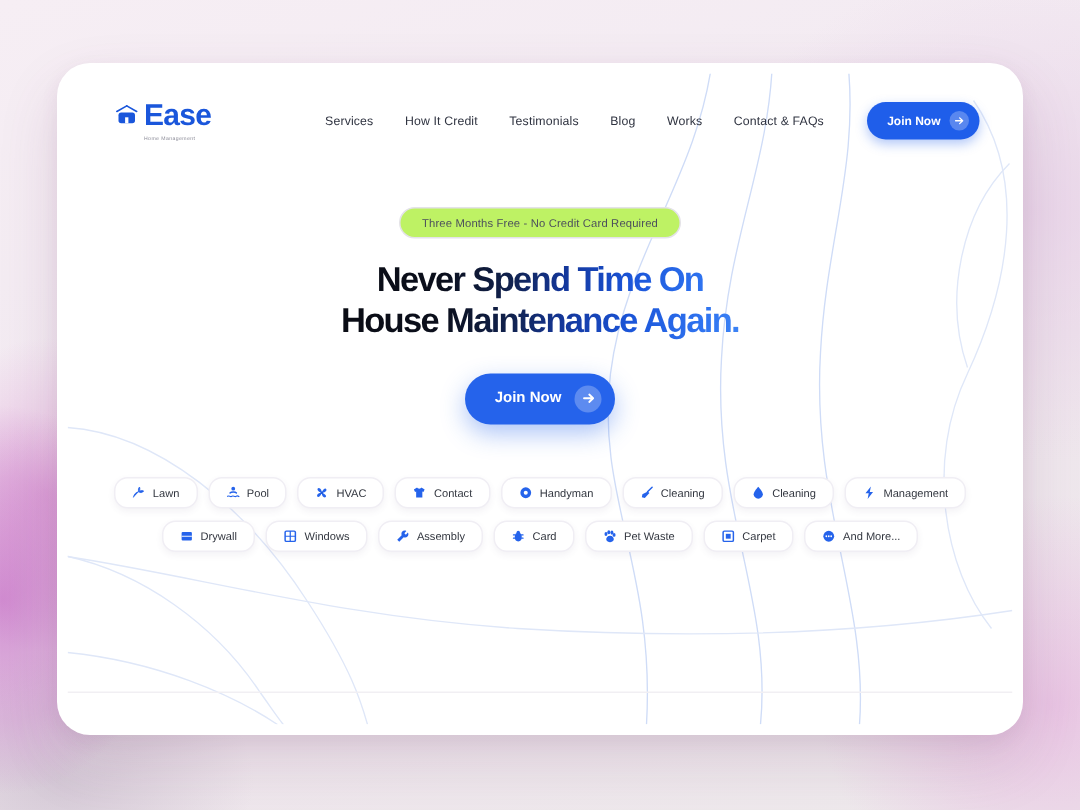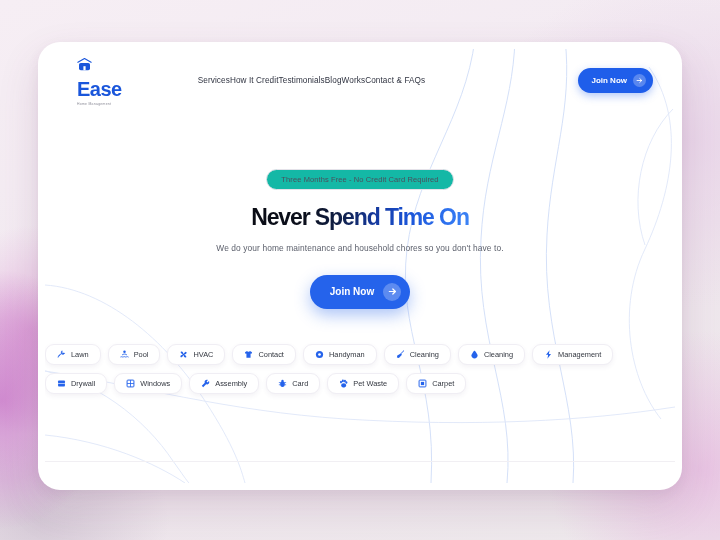--- a/index.html
+++ b/index.html
@@ -54,34 +54,34 @@
   }
 
   
   #site-header {
     position:absolute; left:0; right:0; top:0;
     height:62px;
     display:flex; align-items:center;
     padding: 0 22px 0 32px;
     z-index:5;
   }
-  #logo { display:flex; align-items:flex-start; gap:4px;flex-direction:column; }
+  #logo { display:flex; align-items:flex-start; gap:4px; }
   #logo-mark { margin-top:3px; }
   #logo-text-wrap { display:flex; flex-direction:column; }
   #logo-word {
     font-size:20px; font-weight:700; letter-spacing:-0.5px;
     color:#1a56db; line-height:1;
   }
   #logo-sub {
     font-size:3.4px; letter-spacing:0.3px;
     color:#8a8a96; margin-top:3px; transform:scale(1); white-space:nowrap;
   }
 
   #main-nav {
-    display:flex; align-items:center; 
+    display:flex; align-items:center; gap:21px;
     margin-left:76px;
   }
   #main-nav a {
     font-size:8.2px; color:#2f3340; text-decoration:none;
     white-space:nowrap; letter-spacing:0.1px;
   }
 
   #header-cta {
     margin-left:auto;
     display:inline-flex; align-items:center; gap:6px;
@@ -101,24 +101,24 @@
   .cta-circle svg { display:block; }
 
   
   #hero {
     position:absolute; left:0; right:0; top:62px;
     display:flex; flex-direction:column; align-items:center;
     z-index:4;
   }
 
   #promo-badge {
-    margin-top:58px;
+    margin-top:27px;
     border:1px solid #e4e2e9;
     border-radius:20px;
-    background:#14b8a6;
+    background:#bef264;
     padding:5px 14px;
     font-size:7.5px; color:#4c4f5c; letter-spacing:0.1px;
     white-space:nowrap;
   }
 
   #headline {
     margin-top:14px;
     text-align:center;
     font-size:23px;
     font-weight:800;
@@ -150,21 +150,21 @@
     font-size:10px; font-weight:700;
     font-family:"Liberation Sans", sans-serif;
     cursor:pointer;
     box-shadow:0 6px 16px rgba(37,99,235,0.38);
   }
   #hero-cta .cta-circle { width:18px; height:18px; }
 
   
   #chips { margin-top:35px; width:100%; }
   .chip-row {
-    display:flex; align-items:center;
+    display:flex; justify-content:center; align-items:center;
     gap:7px; margin-bottom:8px; flex-wrap:nowrap;
   }
   .chip {
     display:inline-flex; align-items:center; gap:5px;
     background:#ffffff;
     border:1px solid #f0eef4;
     border-radius:9px;
     padding:5px 11px;
     font-size:7.4px; color:#32363f; font-weight:500;
     white-space:nowrap;
@@ -230,23 +230,23 @@
         </span>
       </button>
     </header>
 
     <section id="hero">
 
       <div id="promo-badge">Three Months Free - No Credit Card Required</div>
 
       <h1 id="headline">
         <span class="line g">Never Spend Time On</span>
+        <span class="line g">House Maintenance Again.</span>
       </h1>
 
-      <p id="subtitle">We do your home maintenance and household chores so you don't have to.</p>
 
       <button id="hero-cta">
         <span>Join Now</span>
         <span class="cta-circle">
           <svg width="9" height="9" viewBox="0 0 8 8">
             <path d="M1.2 4 H6.4 M4.3 1.8 L6.6 4 L4.3 6.2" stroke="#ffffff" stroke-width="1.1" fill="none" stroke-linecap="round" stroke-linejoin="round"></path>
           </svg>
         </span>
       </button>
 
@@ -395,19 +395,30 @@
           <div class="chip">
             <span class="ic">
               <svg width="9" height="9" viewBox="0 0 10 10">
                   <rect x="1.2" y="1.2" width="7.6" height="7.6" rx="0.9" fill="none" stroke="#2563eb" stroke-width="1.1"></rect>
                   <rect x="3.2" y="3.2" width="3.6" height="3.6" fill="#2563eb"></rect>
                 </svg>
             </span>
             <span>Carpet</span>
           </div>
 
+          <div class="chip">
+            <span class="ic">
+              <svg width="9" height="9" viewBox="0 0 10 10">
+                  <circle cx="5" cy="5" r="4" fill="#2563eb"></circle>
+                  <circle cx="3.2" cy="5" r="0.65" fill="#ffffff"></circle>
+                  <circle cx="5" cy="5" r="0.65" fill="#ffffff"></circle>
+                  <circle cx="6.8" cy="5" r="0.65" fill="#ffffff"></circle>
+                </svg>
+            </span>
+            <span>And More...</span>
+          </div>
         </div>
 
       </div>
     </section>
 
   </div>
 </div>
 
 </body></html>

